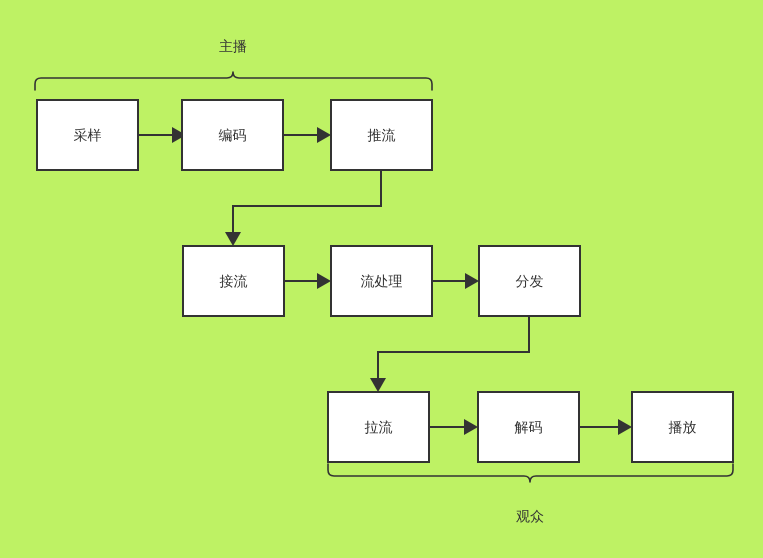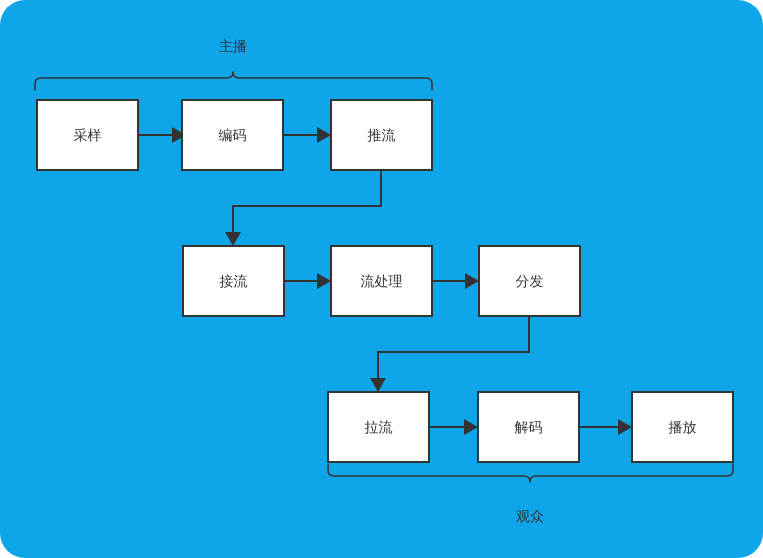--- a/index.html
+++ b/index.html
@@ -10,22 +10,21 @@
   body {
     width: 763px;
     height: 558px;
     font-family: "DejaVu Sans", "Liberation Sans", sans-serif;
     overflow: hidden;
   }
   #diagram-root {
     position: relative;
     width: 763px;
     height: 558px;
-    background: #0ea5e9;
-    border-radius: 25px;
+    background: #bef264;
   }
   #diagram-svg {
     position: absolute;
     left: 0;
     top: 0;
     width: 763px;
     height: 558px;
     display: block;
   }
   .node-rect {

